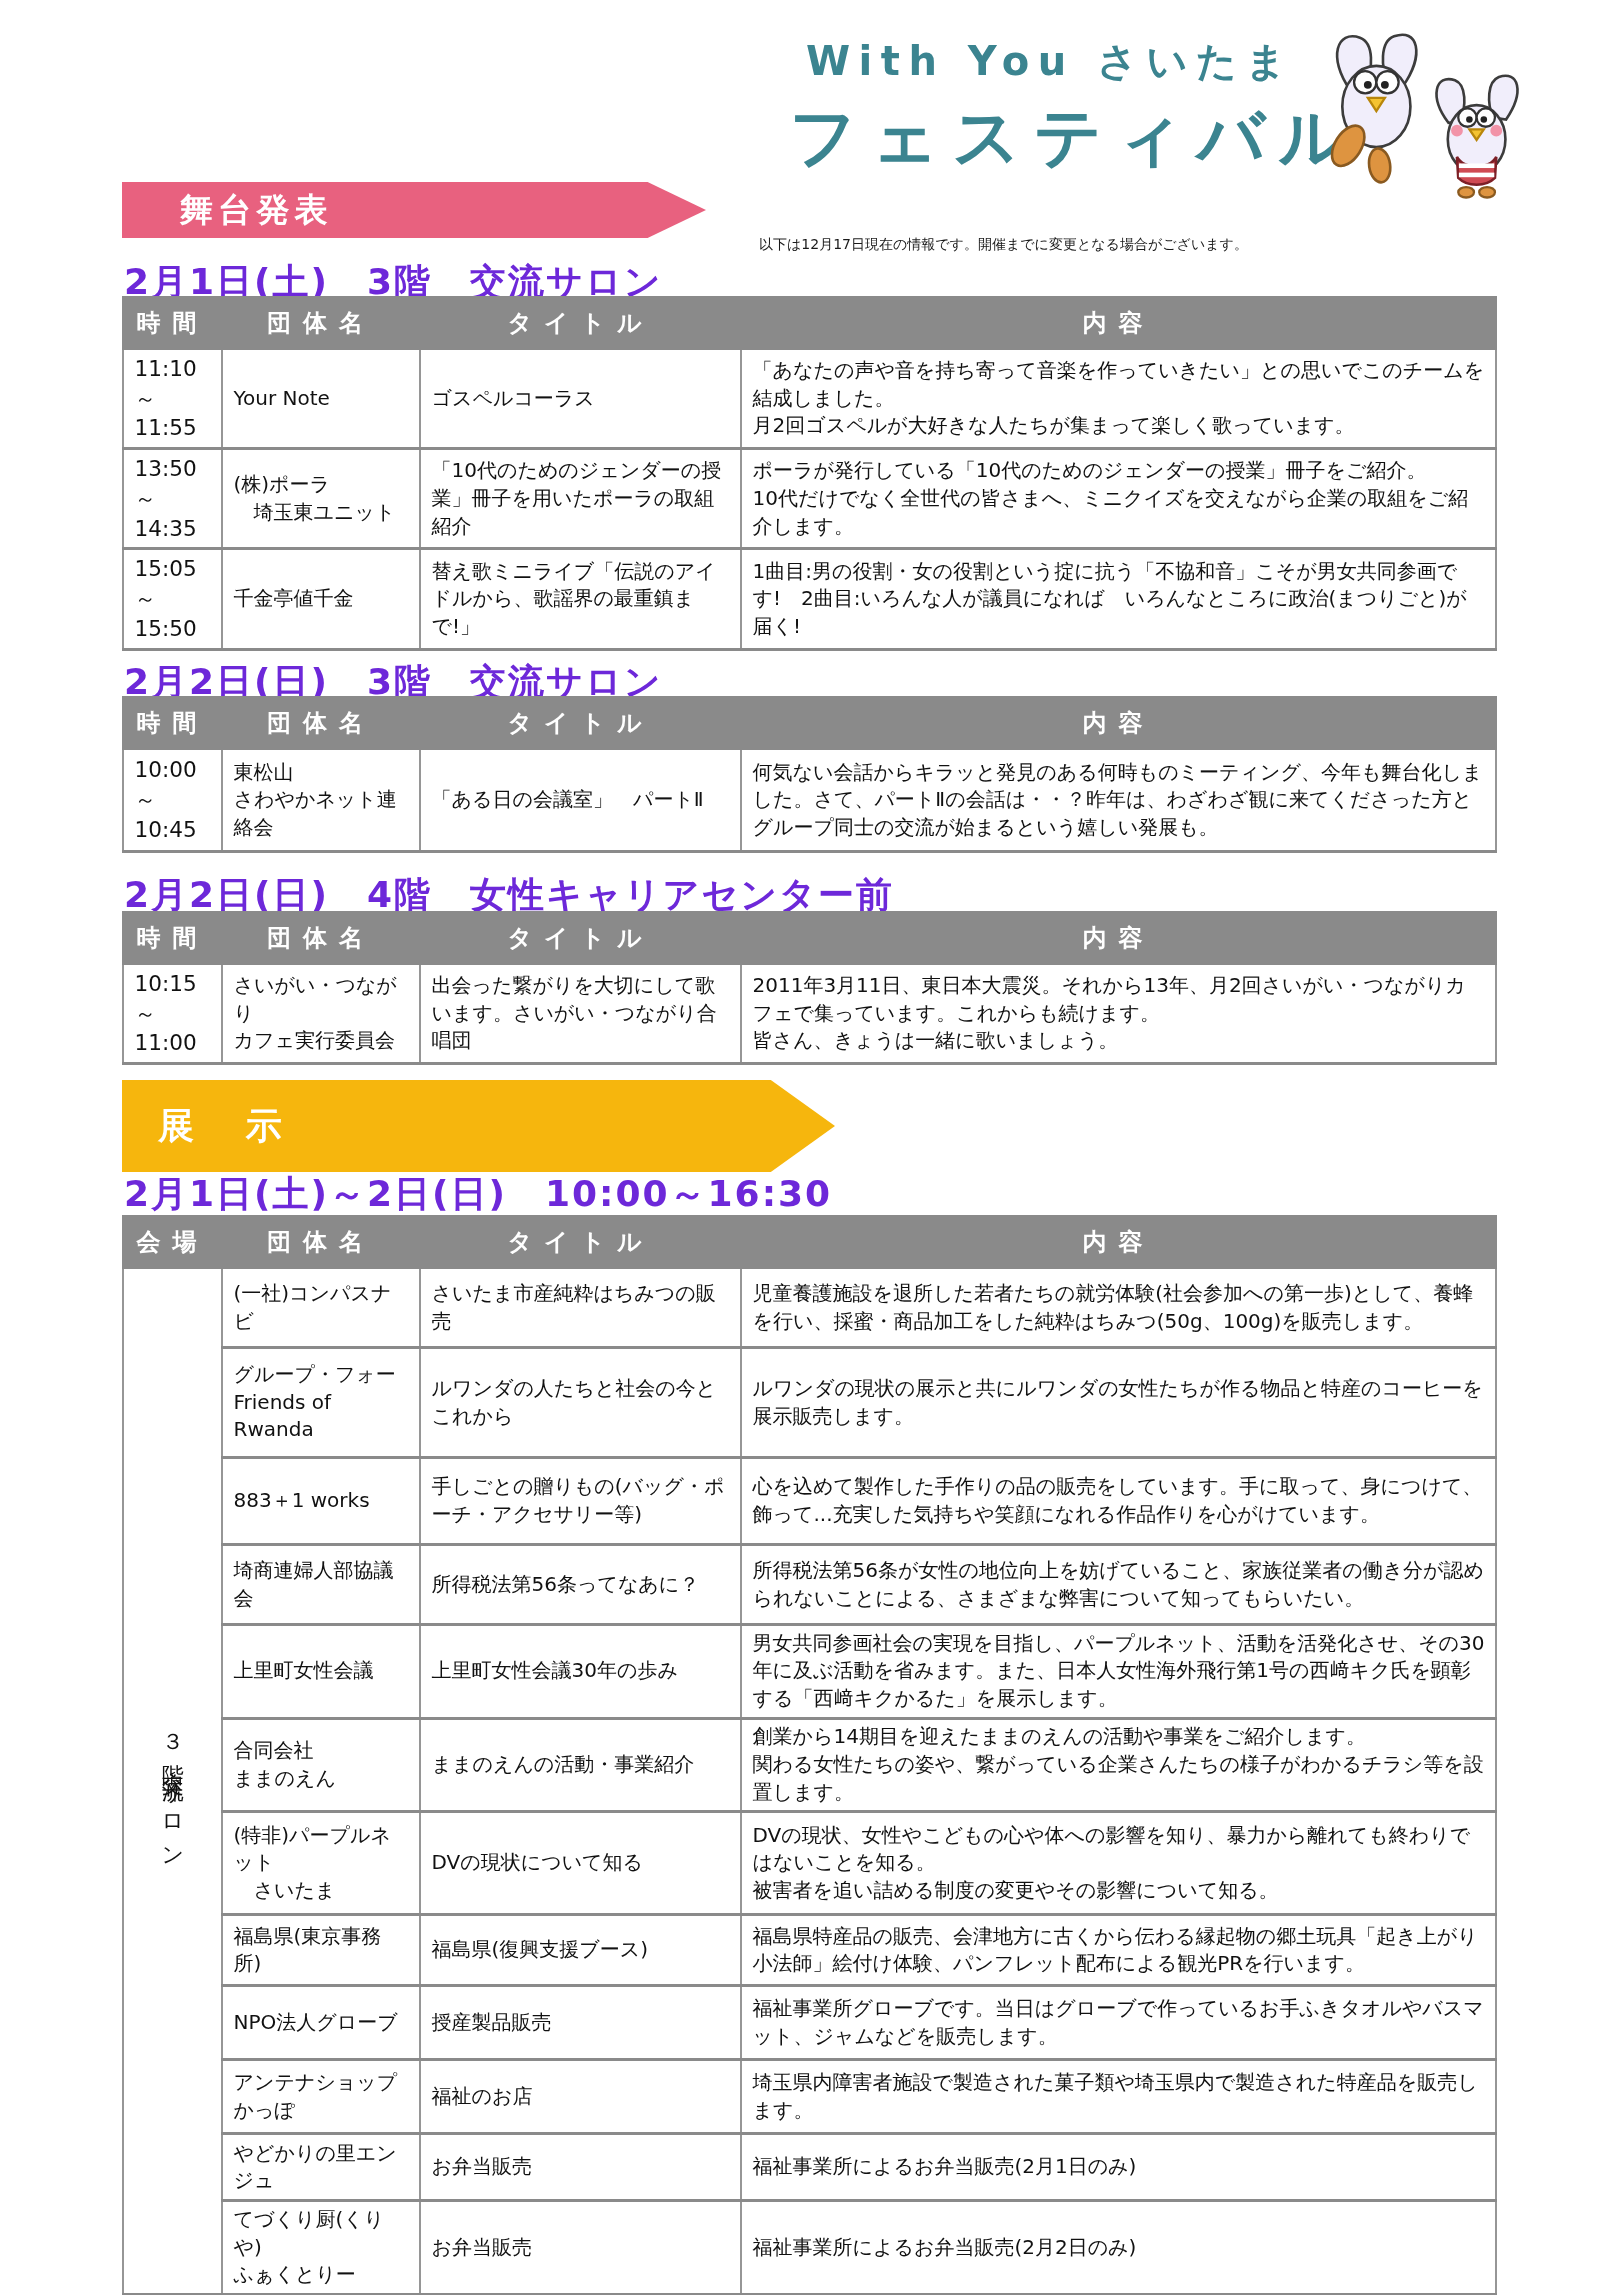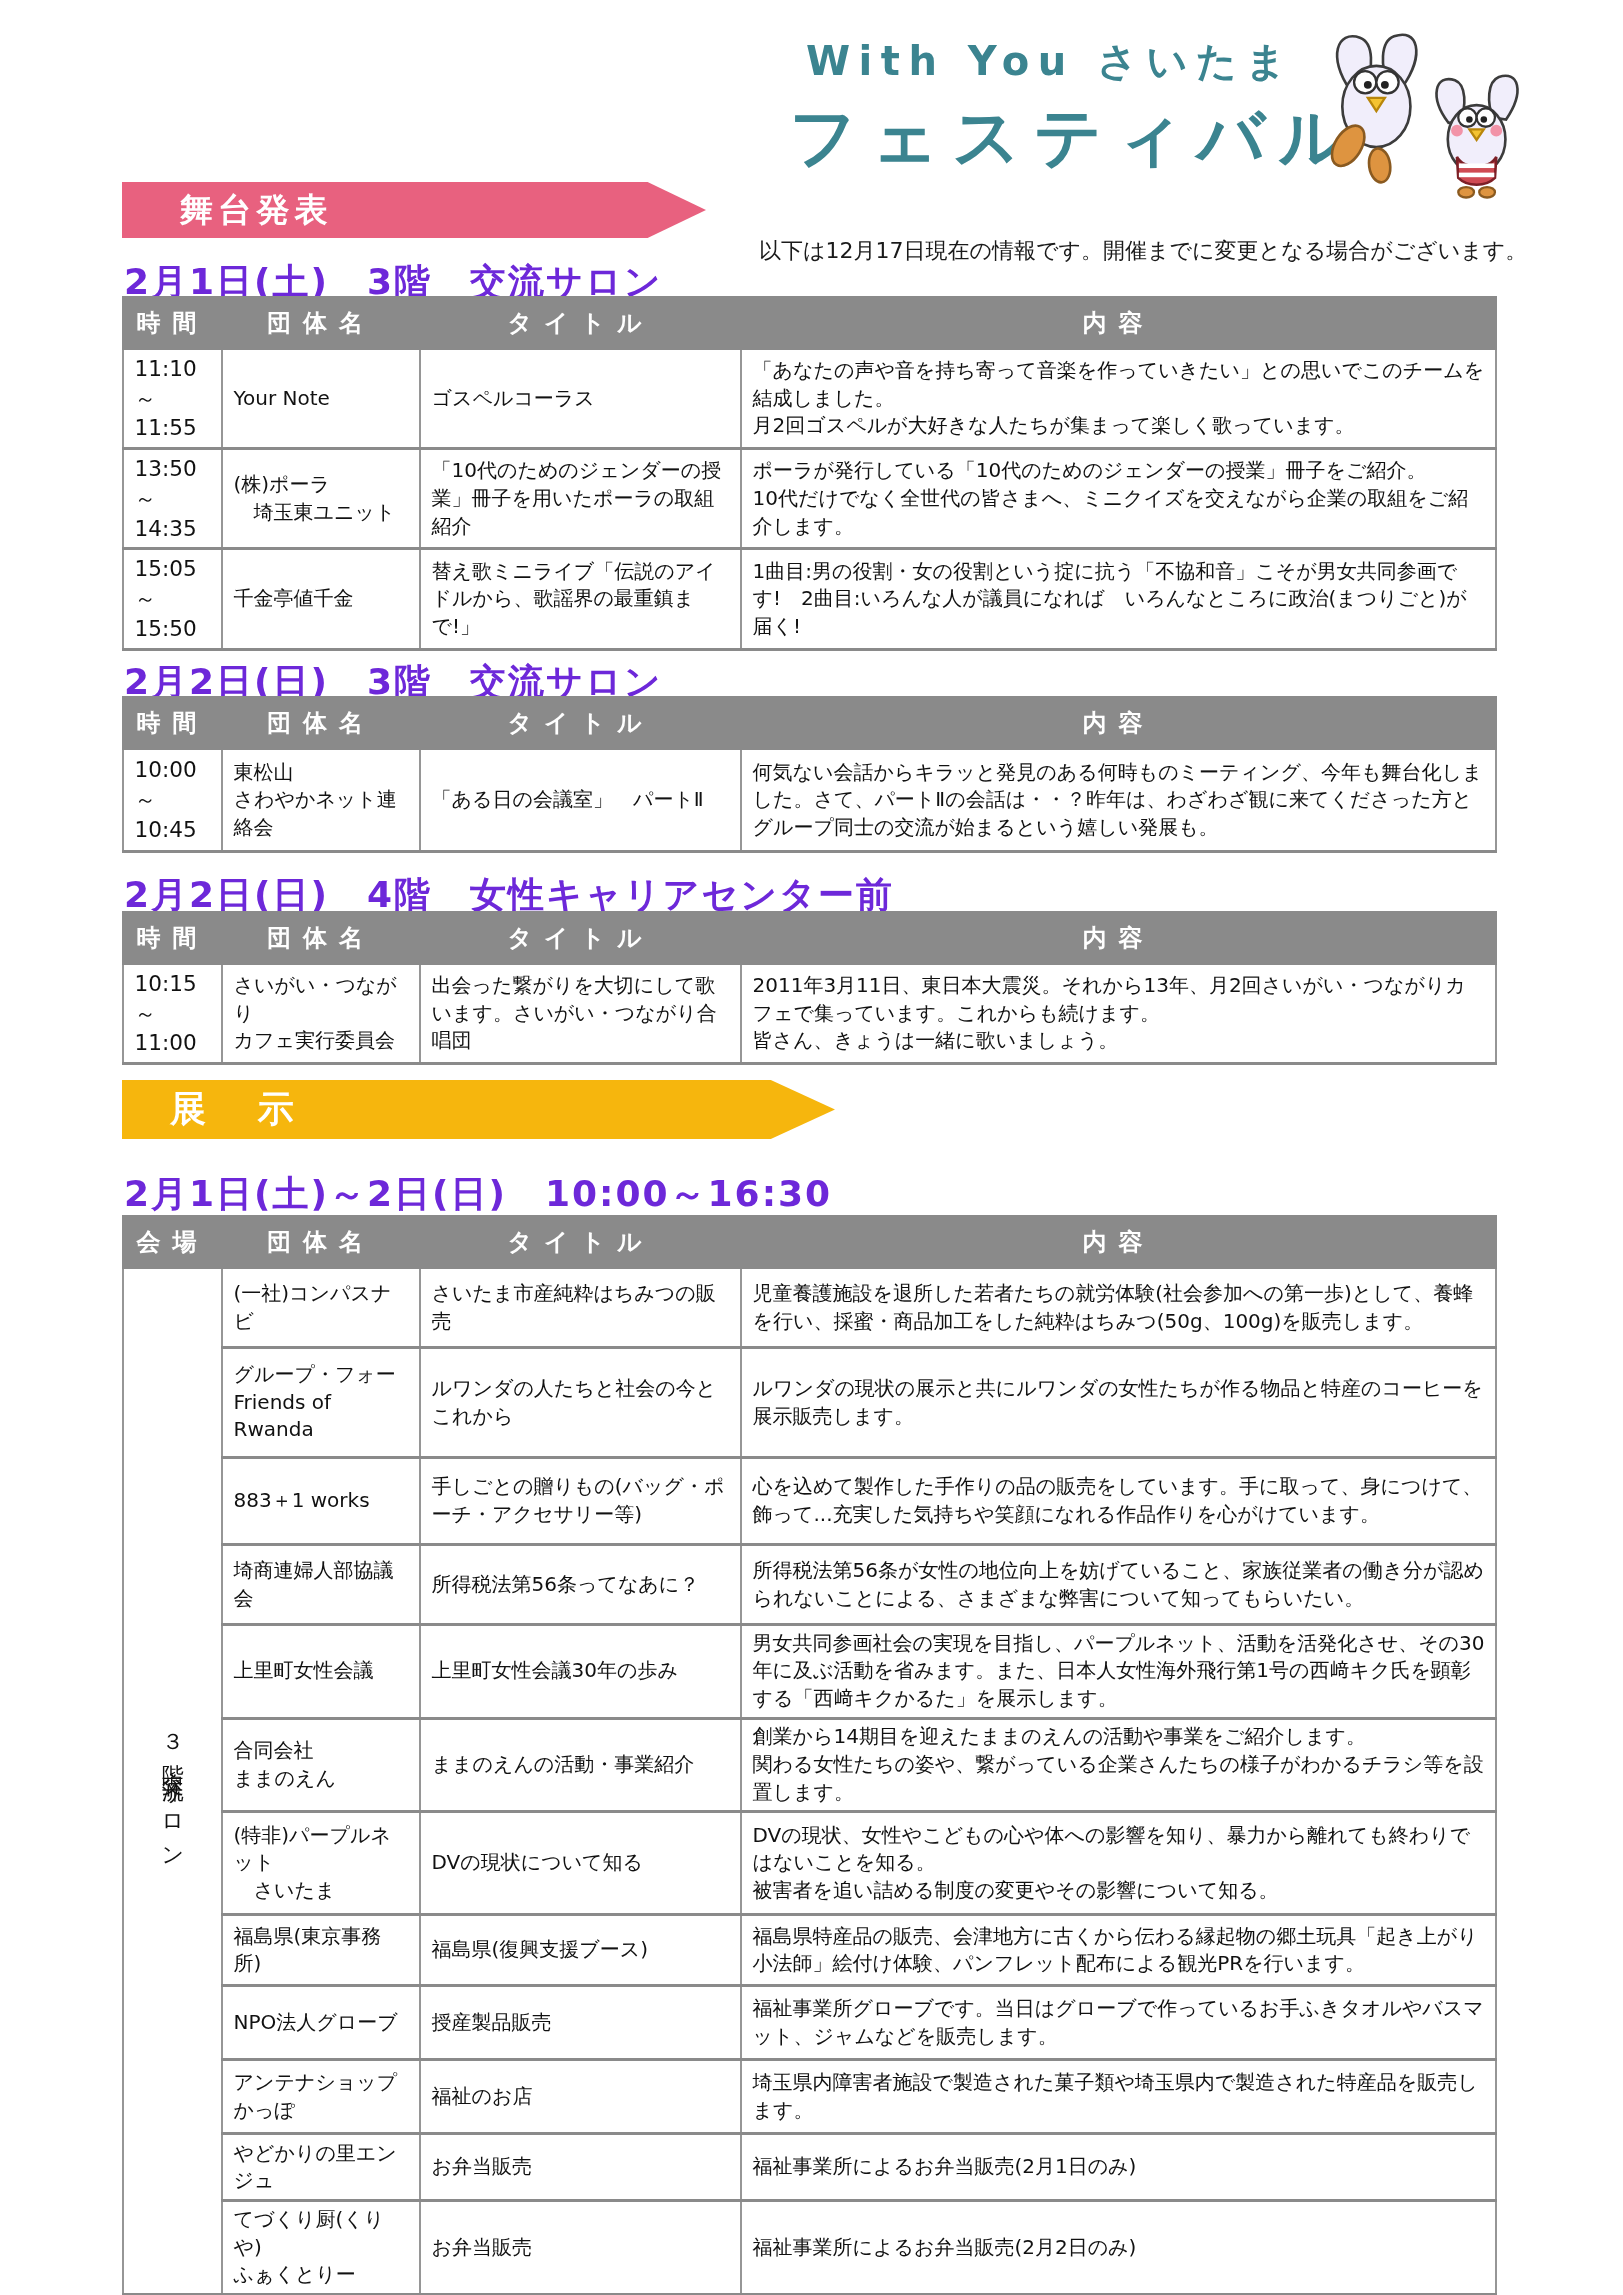--- a/index.html
+++ b/index.html
@@ -7,29 +7,29 @@
     width:1623px;height:2295px;position:relative;background:#ffffff;
     font-family:"DejaVu Sans","Liberation Sans",sans-serif;color:#1a1a1a;
     overflow:hidden;
   }
   
   .logo1{position:absolute;top:34px;left:806px;font-size:40px;font-weight:bold;
          color:#3b8490;letter-spacing:8.5px;white-space:nowrap;}
   .logo2{position:absolute;top:92px;left:789px;font-size:67px;font-weight:bold;
          color:#3b8490;letter-spacing:13px;white-space:nowrap;}
   .mascots{position:absolute;top:18.3px;left:1314px;width:223px;height:190px;}
-  .note{position:absolute;top:236px;left:759px;font-size:22px;color:#1a1a1a;white-space:nowrap;}
+  .note{position:absolute;top:236px;left:759px;font-size:14px;color:#1a1a1a;white-space:nowrap;}
 
   
   .banner{position:absolute;left:122px;color:#fff;font-weight:bold;display:flex;align-items:center;}
   .banner-stage{top:182px;width:584px;height:56px;background:#e8617f;font-size:33px;
       letter-spacing:5.2px;padding-left:58px;box-sizing:border-box;
       clip-path:polygon(0 0,90% 0,100% 50%,90% 100%,0 100%);}
-  .banner-ex{top:1080px;width:713px;height:59px;background:#f6b60d;font-size:36px;
-      letter-spacing:7.9px;padding-left:48px;box-sizing:border-box;
+  .banner-ex{top:1080px;width:713px;height:92px;background:#f6b60d;font-size:36px;
+      letter-spacing:7.9px;padding-left:36px;box-sizing:border-box;
       clip-path:polygon(0 0,91% 0,100% 50%,91% 100%,0 100%);}
 
   
   .sec-h{position:absolute;left:124px;font-size:36px;font-weight:bold;color:#6d28d9;
          letter-spacing:2px;white-space:nowrap;}
   .h1{top:258px;} .h2{top:658px;} .h3{top:871px;} .h4{top:1170px;}
 
   
   .tbl{position:absolute;left:122px;}
   .t1{top:296px;} .t2{top:696px;} .t3{top:911px;} .t4{top:1215px;}

